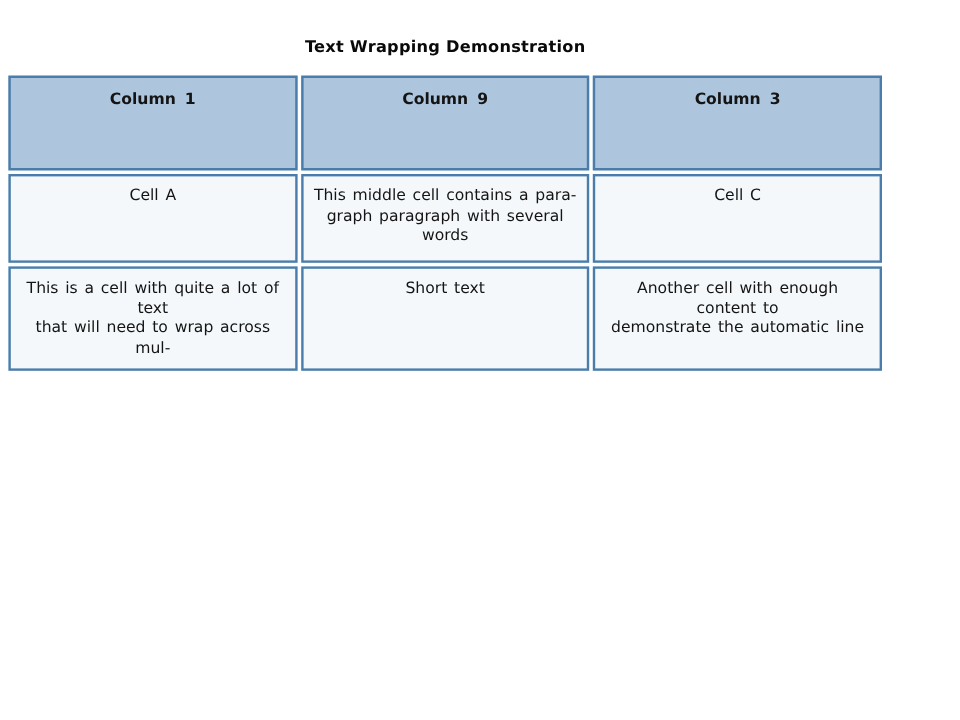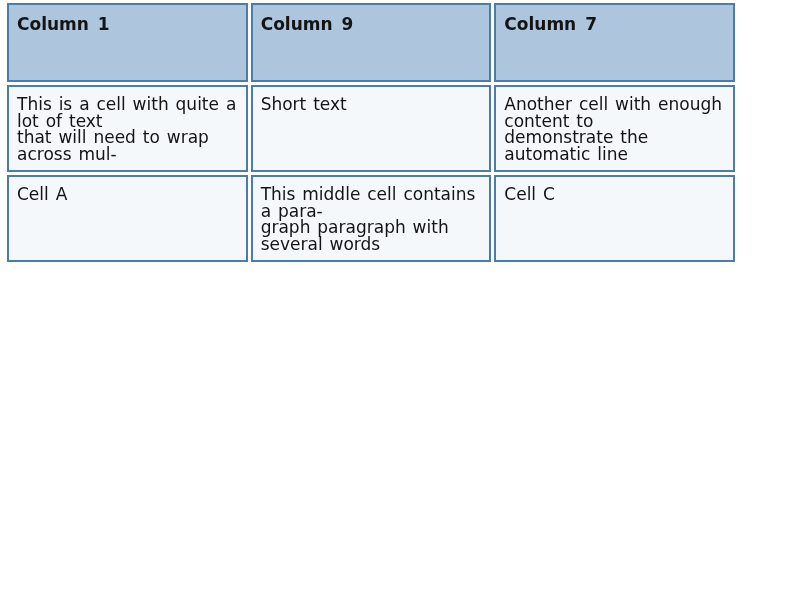--- a/index.html
+++ b/index.html
@@ -31,22 +31,22 @@
   }
   table.demo-table{
     table-layout:fixed;
     width:734px;
     border-collapse:separate;
     border-spacing:3px;
   }
   table.demo-table td, table.demo-table th{
     border:2px solid var(--border-blue);
     vertical-align:top;
-    text-align:left;
-    font-size:17px;
+    text-align:center;
+    font-size:13px;
     line-height:16.5px;
     white-space:pre-line;
     word-spacing:1.5px;
     overflow:hidden;
   }
   table.demo-table th{
     background:var(--header-bg);
     font-weight:bold;
     height:56px;
     padding:11px 8px 8px 8px;
@@ -55,38 +55,39 @@
   table.demo-table td{
     background:var(--cell-bg);
     height:53px;
     padding:9px 8px 8px 8px;
   }
 </style>
 </head>
 <body>
 
 <div class="stage">
+  <div class="page-title">Text Wrapping Demonstration</div>
 
   <table class="demo-table">
     <thead>
       <tr>
         <th>Column 1</th>
         <th>Column 9</th>
-        <th>Column 7</th>
+        <th>Column 3</th>
       </tr>
     </thead>
     <tbody>
+      <tr>
+        <td>Cell A</td>
+        <td>This middle cell contains a para-
+graph paragraph with several words</td>
+        <td>Cell C</td>
+      </tr>
       <tr>
         <td>This is a cell with quite a lot of text
 that will need to wrap across mul-</td>
         <td>Short text</td>
         <td>Another cell with enough content to
 demonstrate the automatic line</td>
       </tr>
-      <tr>
-        <td>Cell A</td>
-        <td>This middle cell contains a para-
-graph paragraph with several words</td>
-        <td>Cell C</td>
-      </tr>
     </tbody>
   </table>
 </div>
 
 </body></html>

